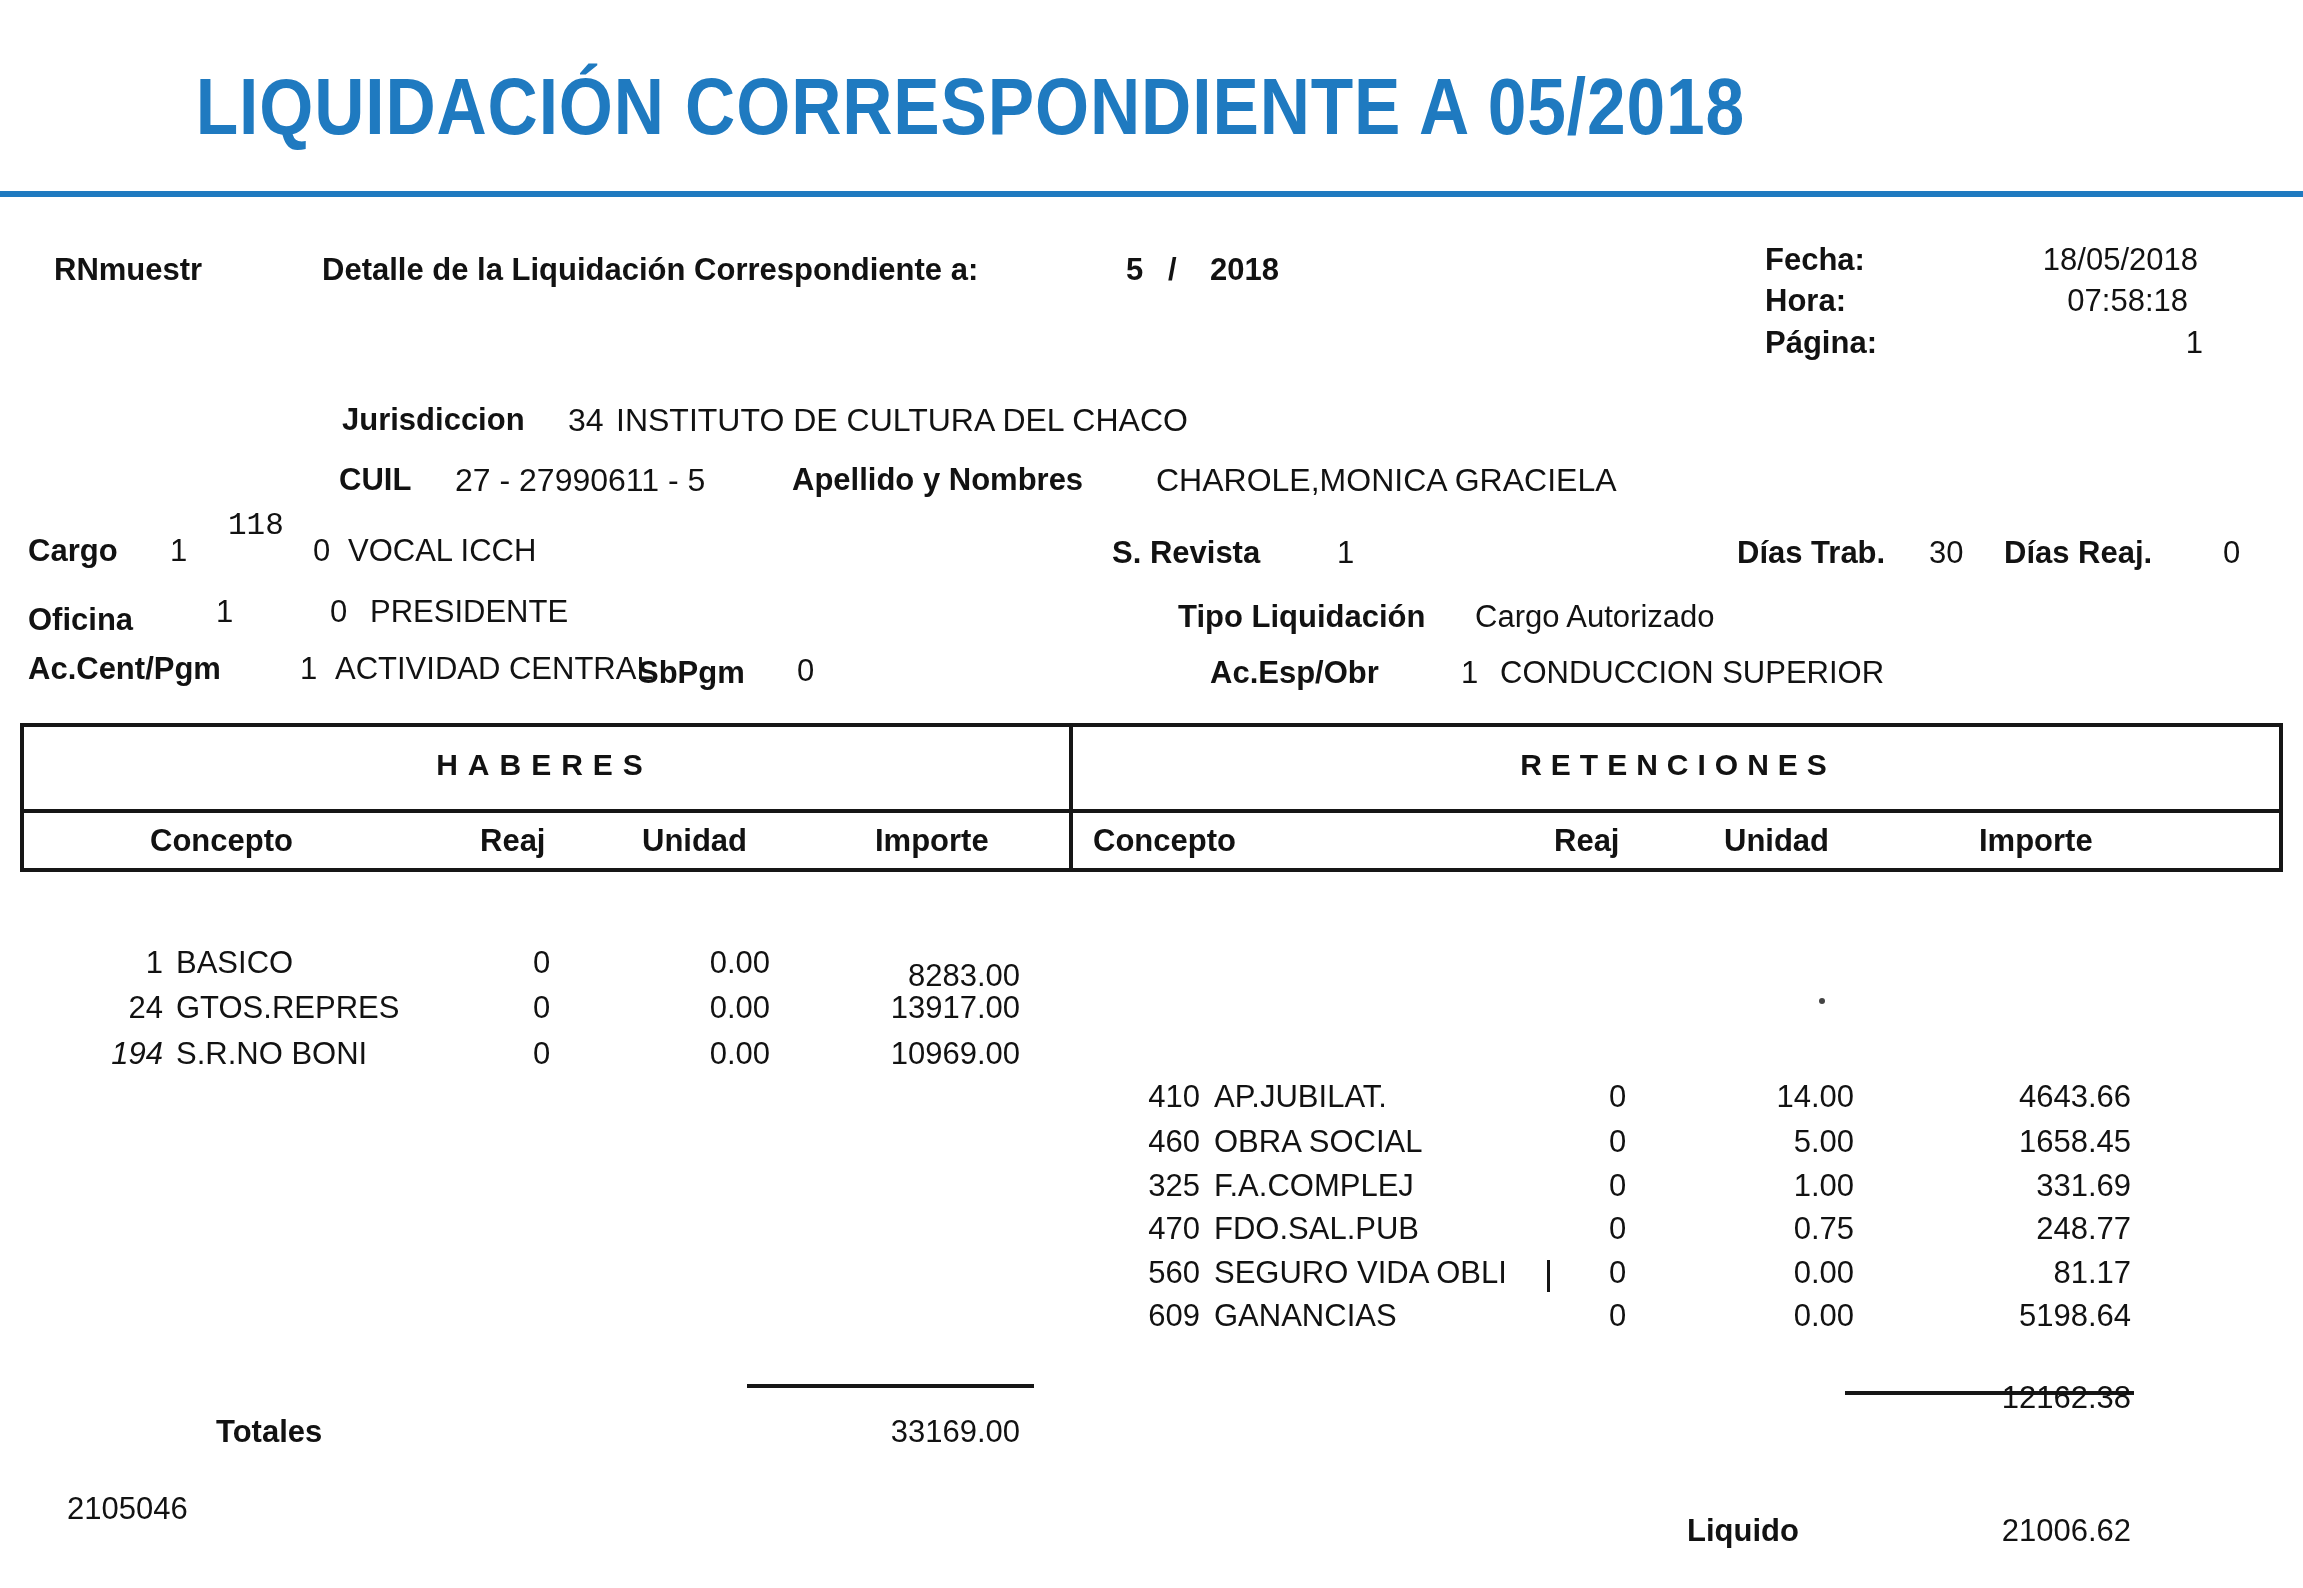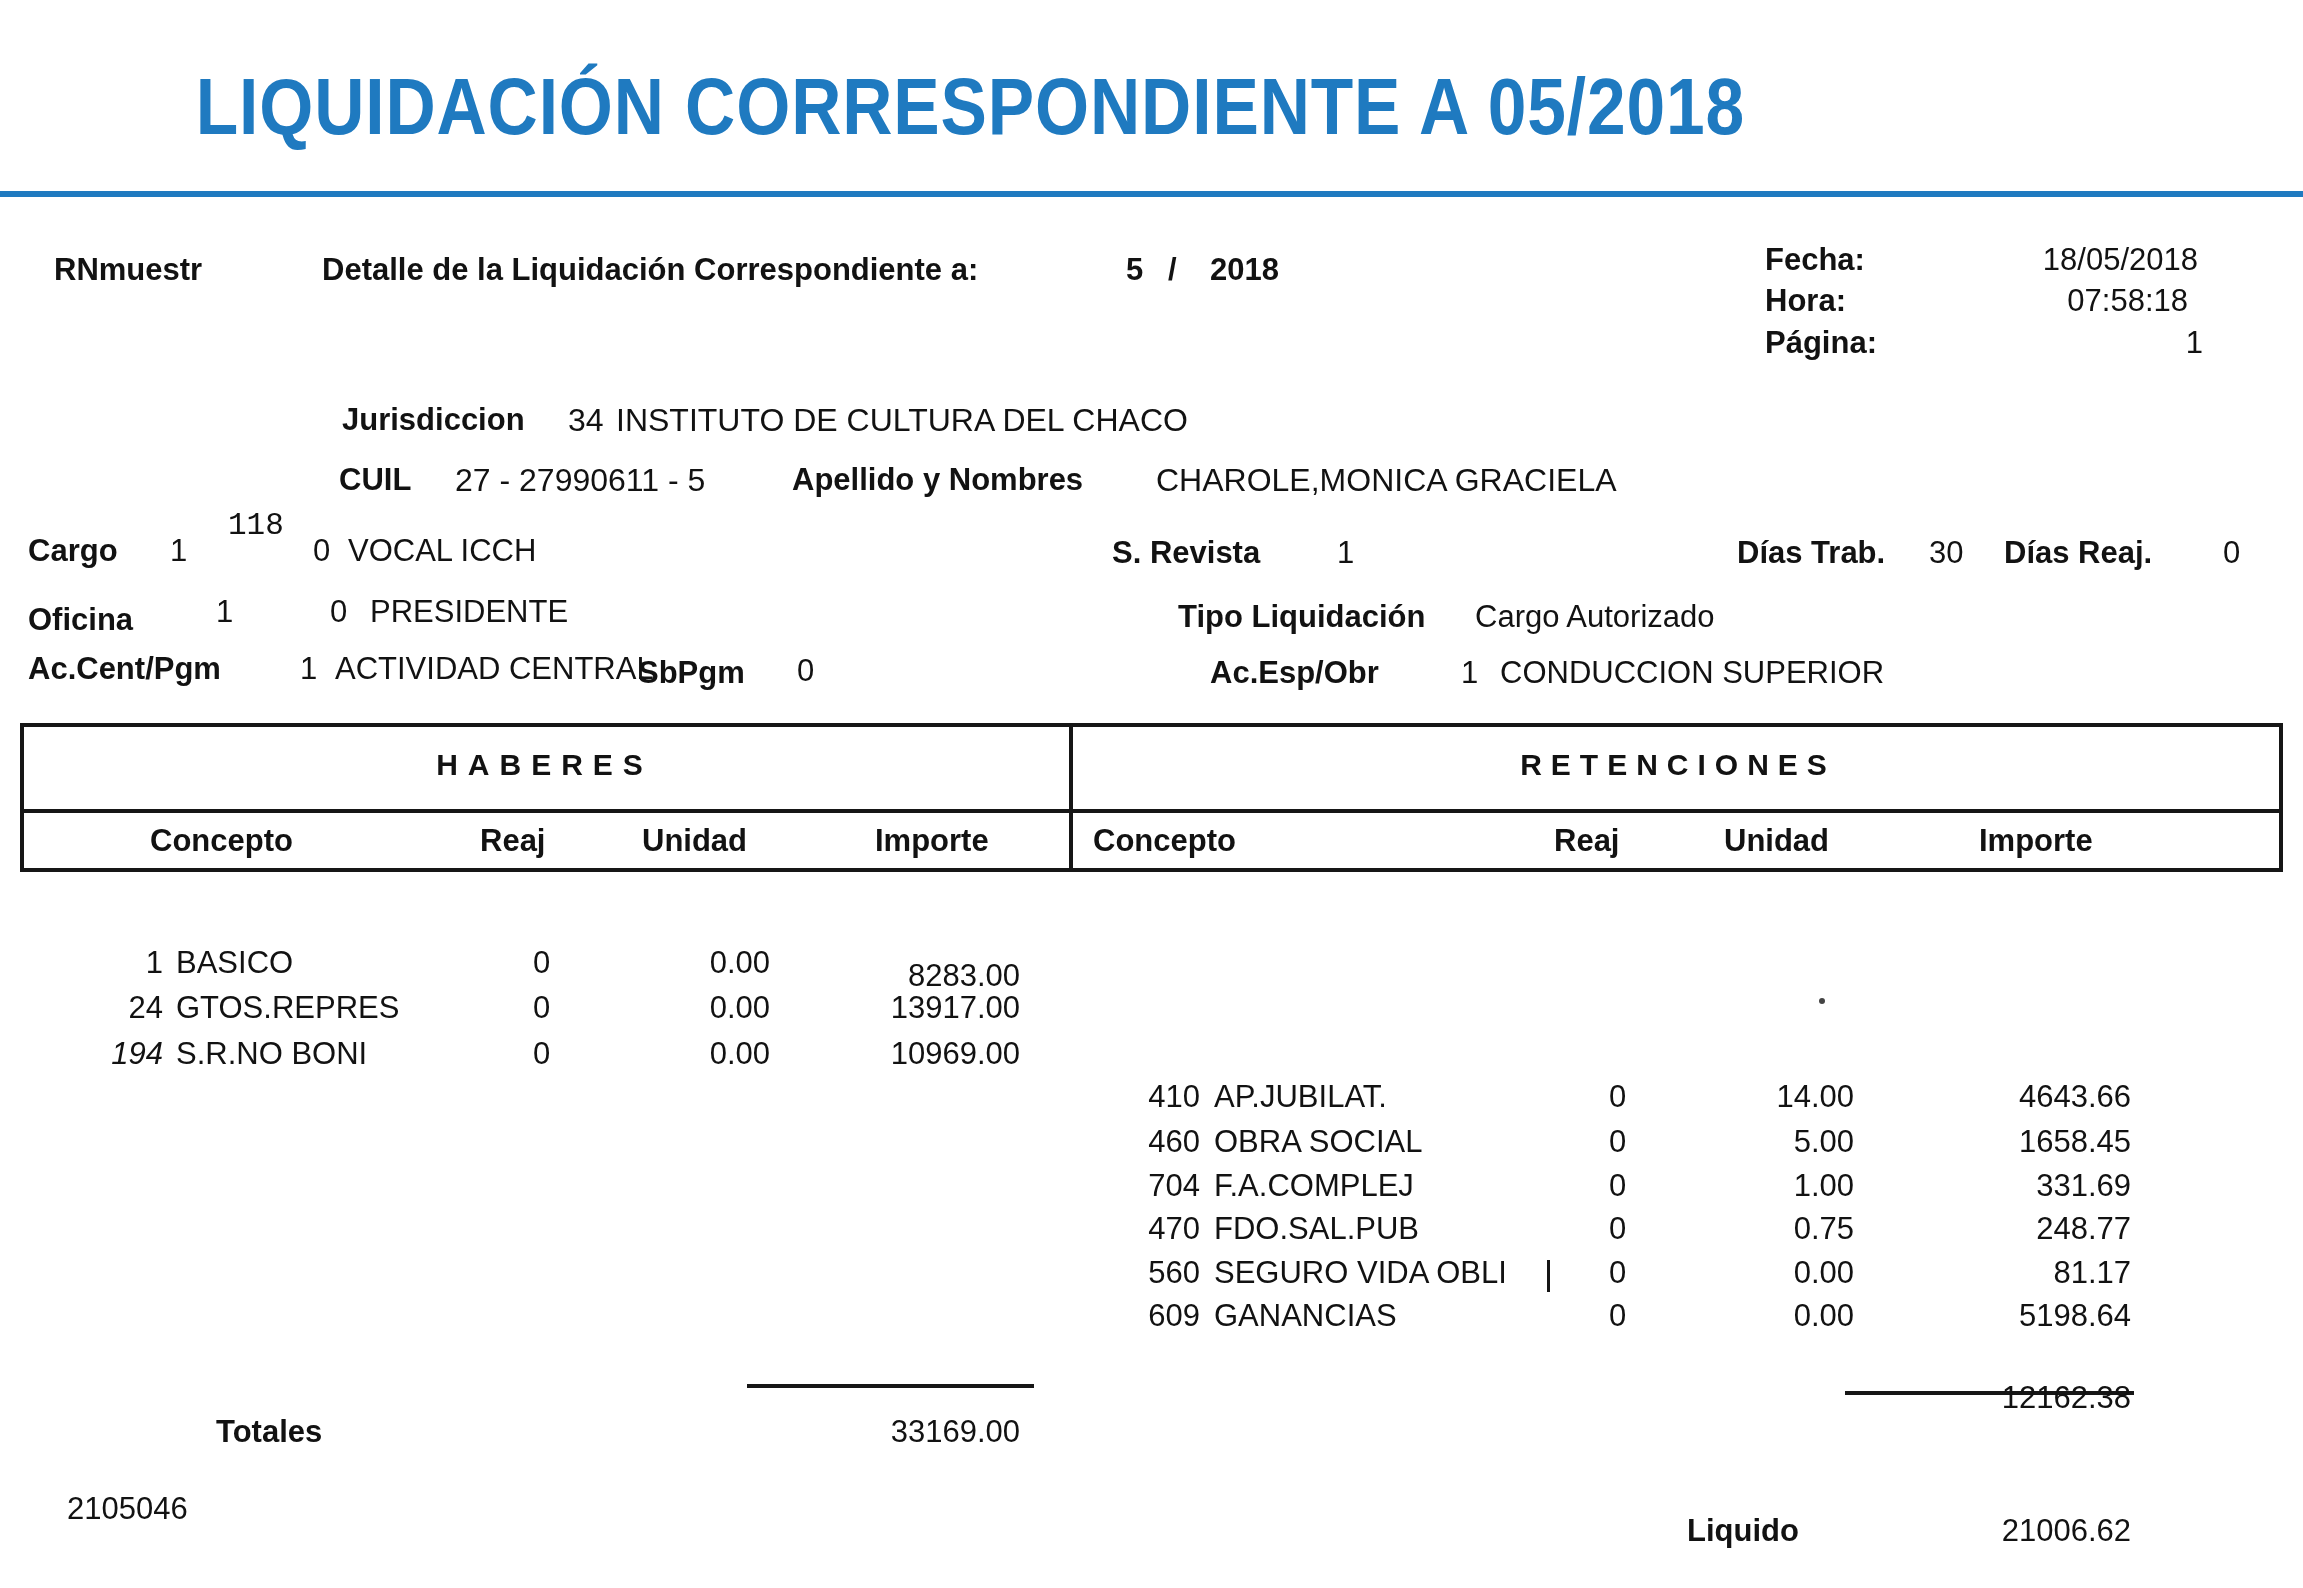--- a/index.html
+++ b/index.html
@@ -118,21 +118,21 @@
   <span class="t" style="left:1609px;top:1079px;">0</span>
   <span class="t ra" style="left:1705px;top:1079px;width:149px;">14.00</span>
   <span class="t ra" style="left:1931px;top:1079px;width:200px;">4643.66</span>
 
   <span class="t ra" style="left:1097px;top:1124px;width:103px;">460</span>
   <span class="t" style="left:1214px;top:1124px;">OBRA SOCIAL</span>
   <span class="t" style="left:1609px;top:1124px;">0</span>
   <span class="t ra" style="left:1705px;top:1124px;width:149px;">5.00</span>
   <span class="t ra" style="left:1931px;top:1124px;width:200px;">1658.45</span>
 
-  <span class="t ra" style="left:1097px;top:1168px;width:103px;">704</span>
+  <span class="t ra" style="left:1097px;top:1168px;width:103px;">325</span>
   <span class="t" style="left:1214px;top:1168px;">F.A.COMPLEJ</span>
   <span class="t" style="left:1609px;top:1168px;">0</span>
   <span class="t ra" style="left:1705px;top:1168px;width:149px;">1.00</span>
   <span class="t ra" style="left:1931px;top:1168px;width:200px;">331.69</span>
 
   <span class="t ra" style="left:1097px;top:1211px;width:103px;">470</span>
   <span class="t" style="left:1214px;top:1211px;">FDO.SAL.PUB</span>
   <span class="t" style="left:1609px;top:1211px;">0</span>
   <span class="t ra" style="left:1705px;top:1211px;width:149px;">0.75</span>
   <span class="t ra" style="left:1931px;top:1211px;width:200px;">248.77</span>

